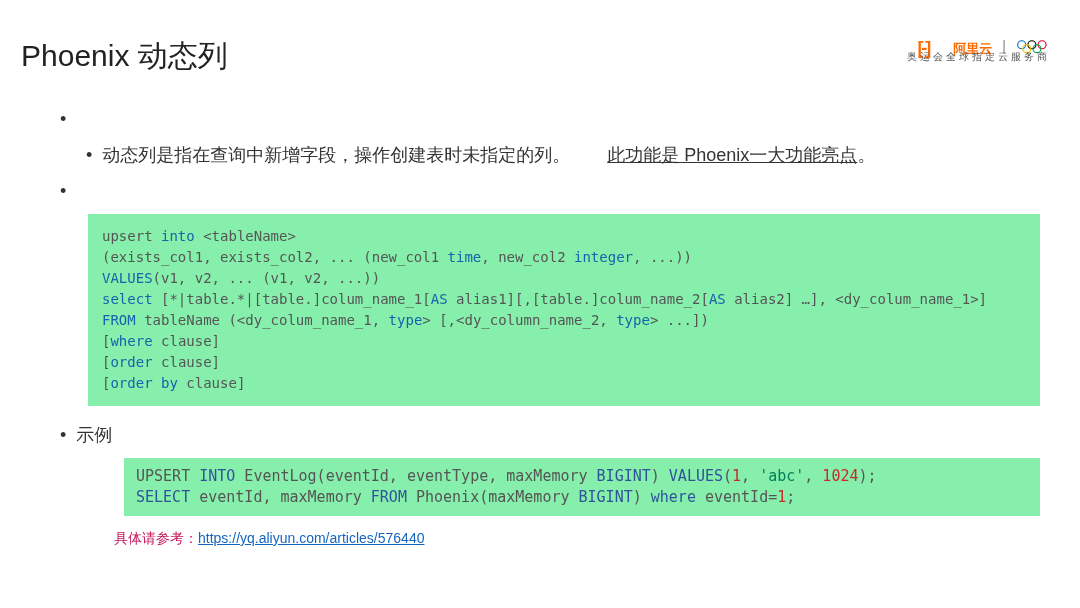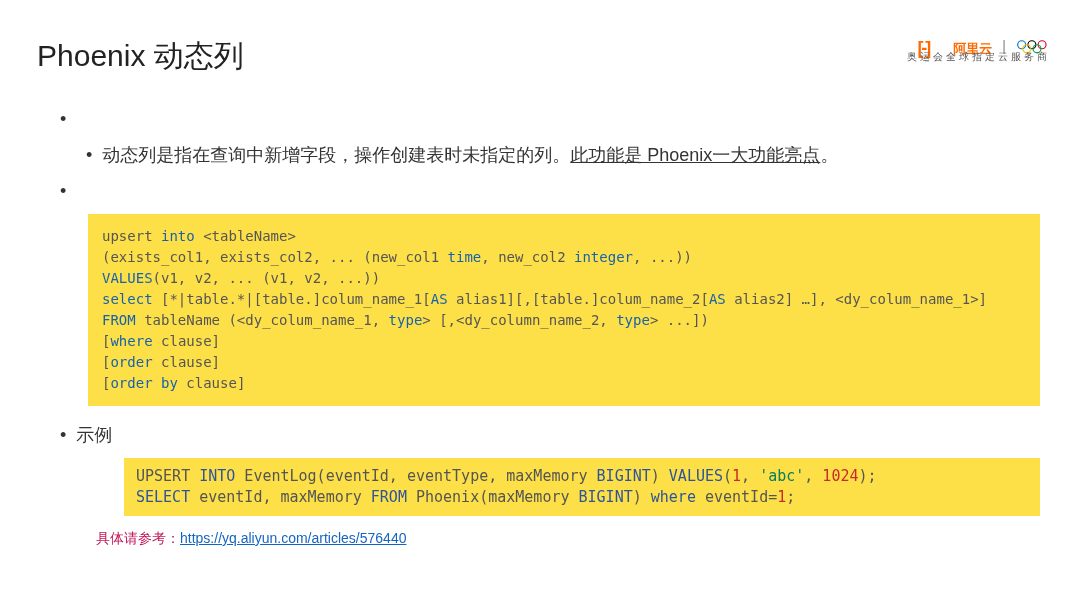--- a/index.html
+++ b/index.html
@@ -7,21 +7,21 @@
       width: 1080px;
       height: 608px;
       font-family: -apple-system, "PingFang SC", "Microsoft YaHei", sans-serif;
       background: #fff;
       position: relative;
       overflow: hidden;
     }
     .page-title {
       position: absolute;
       top: 36px;
-      left: 37px;
+      left: 21px;
       font-size: 30px;
       font-weight: 400;
       color: #222;
     }
     .logos {
       position: absolute;
       top: 38px;
       right: 30px;
       display: flex;
       align-items: flex-start;
@@ -44,23 +44,23 @@
     .content {
       position: absolute;
       top: 106px;
       left: 60px;
       right: 40px;
     }
     .bullet-item { display: flex; align-items: flex-start; margin-bottom: 10px; }
     .bullet-marker { margin-right: 10px; color: #333; font-size: 18px; line-height: 26px; }
     .b1-text { font-size: 18px; color: #333; line-height: 26px; }
     .sub-bullet { margin-left: 26px; }
-    .underline { text-decoration: underline; }
+    .underline { text-decoration: underline; margin-left: 37px; }
     .code-block {
-      background: #fde047;
+      background: #86efac;
       padding: 12px 14px;
       font-family: "Menlo", "Consolas", monospace;
       font-size: 14px;
       line-height: 21px;
       color: #555;
       margin-left: 28px;
       margin-top: 6px;
       margin-bottom: 16px;
     }
     .code-block-2 {
@@ -69,21 +69,21 @@
       line-height: 21px;
       padding: 8px 12px;
       margin-bottom: 14px;
     }
     .kw-blue { color: #1862ab; }
     .kw-navy { color: #2f5499; }
     .num { color: #c92a2a; }
     .str { color: #087f5b; }
     .code-line { white-space: pre; }
     .reference {
-      margin-left: 36px;
+      margin-left: 54px;
       font-size: 14px;
       color: #c2185b;
     }
     .reference a { color: #1565c0; text-decoration: underline; }
   </style>
 </head>
 <body>
 
 <div class="page-title">Phoenix 动态列</div>
 

